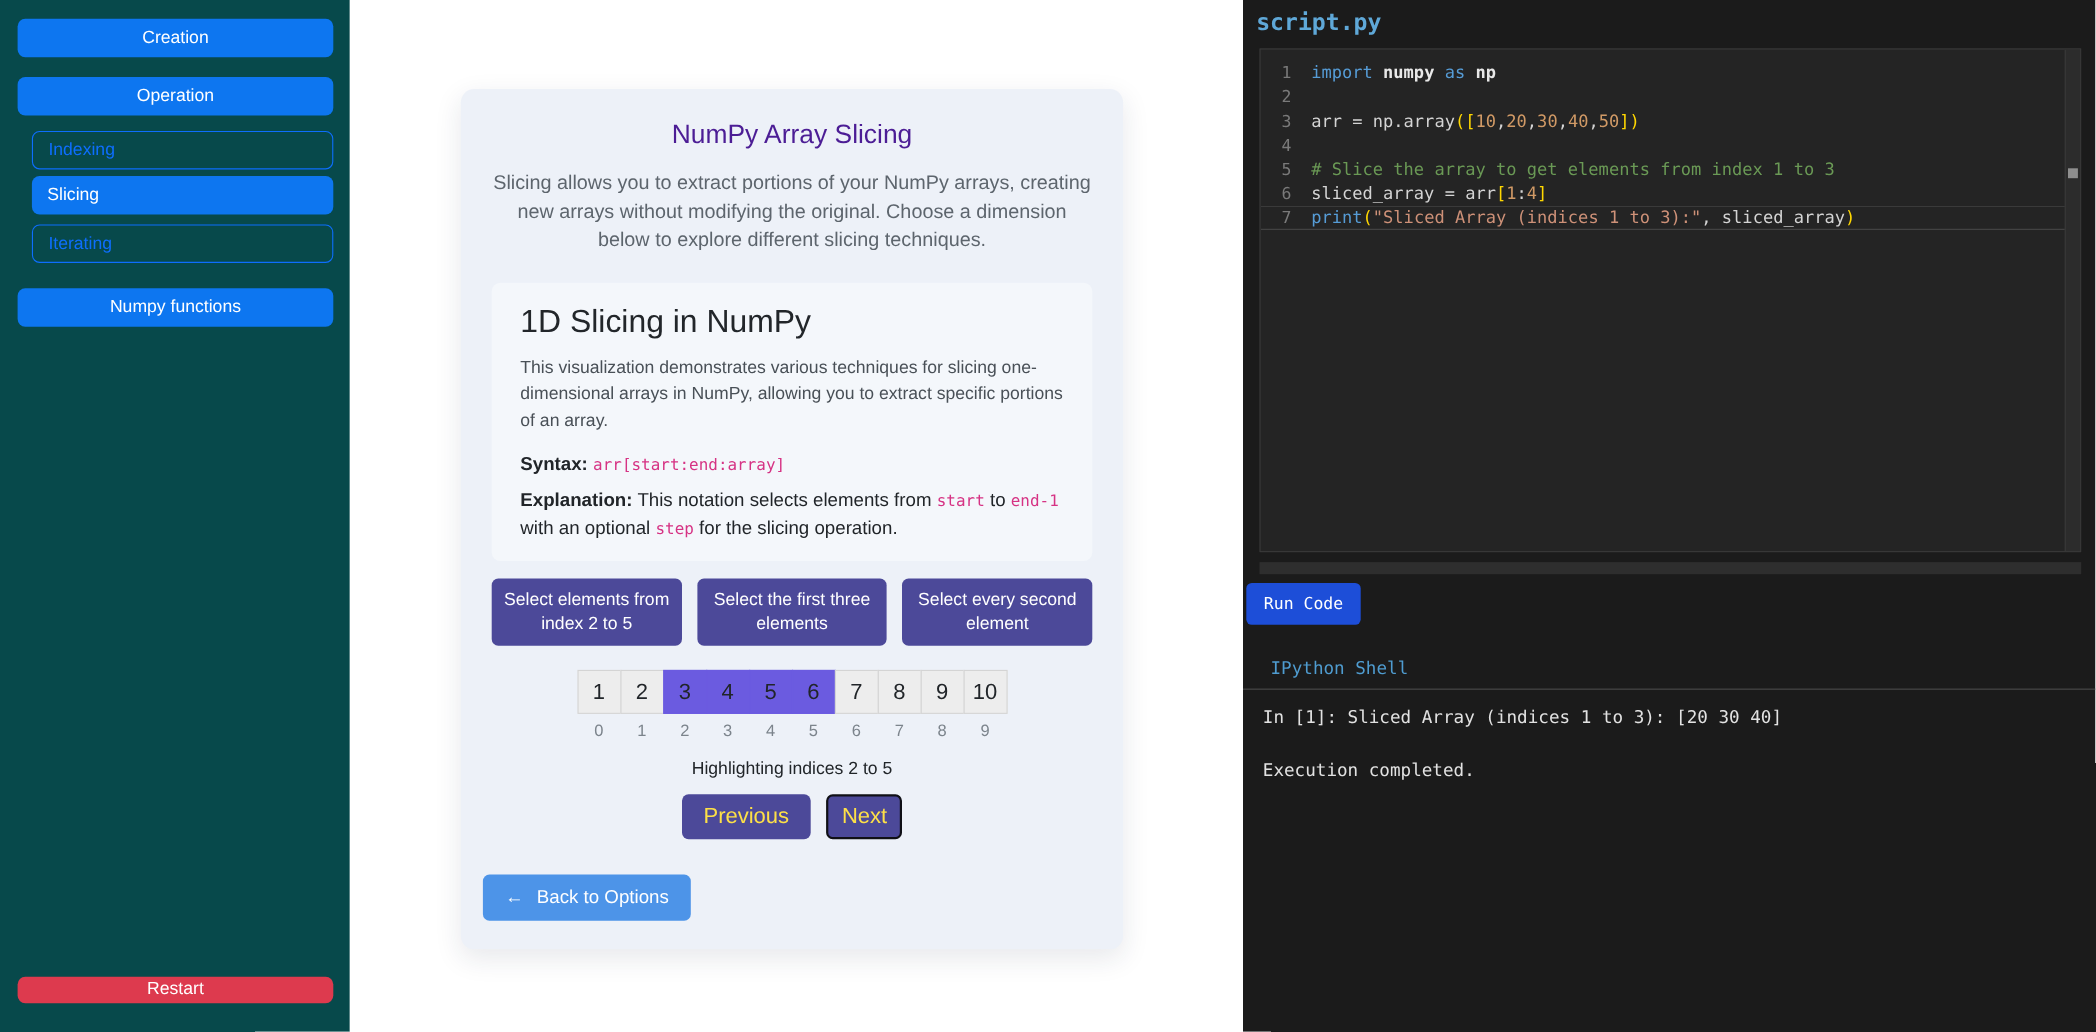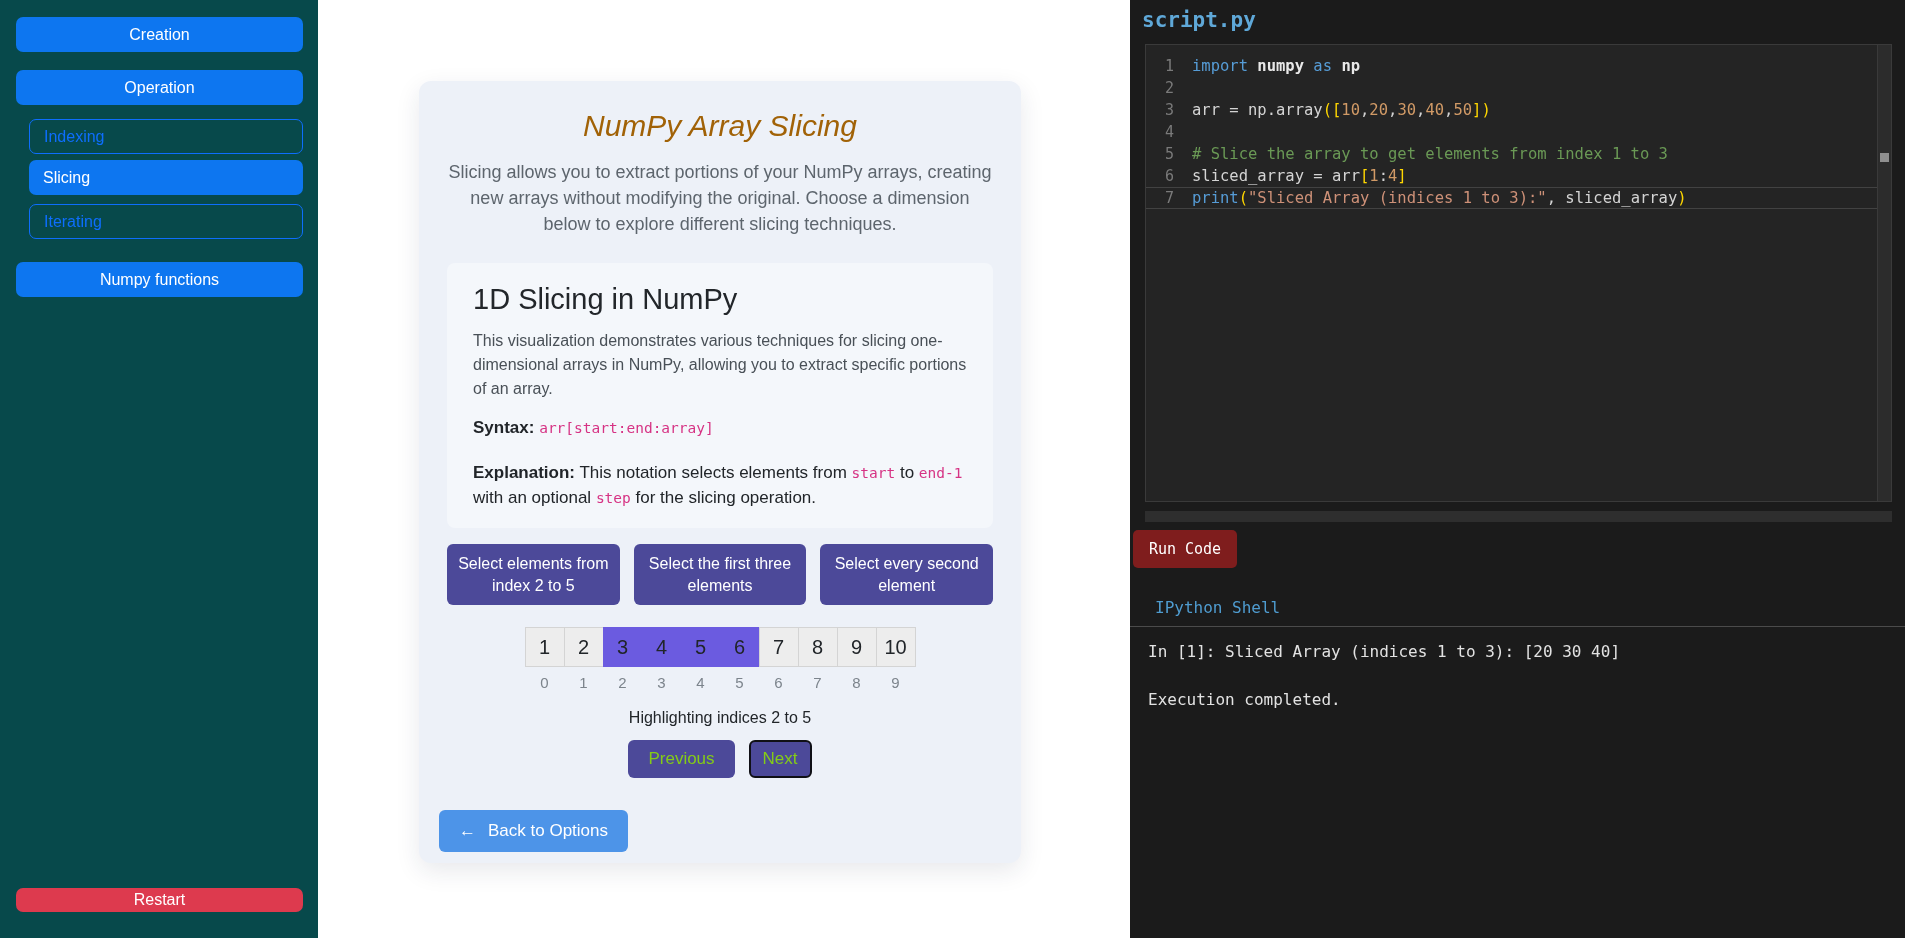--- a/index.html
+++ b/index.html
@@ -18,45 +18,45 @@
   .mt-a{margin-top:17px;} .mt-b{margin-top:18px;} .mt-c{margin-top:14px;}
   .mt-d{margin-top:6px;} .mt-e{margin-top:9px;} .mt-f{margin-top:23px;}
   .restart { position:absolute; left:16px; right:15px; bottom:26px; height:24px;
     background:#dd3a4e; color:#fff; border:none; border-radius:7px; font-size:16px; cursor:pointer; }
 
   
   .content { position:absolute; left:318px; top:0; width:812px; height:938px; background:#fff; }
   .card { position:absolute; left:101px; top:81px; width:602px; height:782px;
     background:#edf1f8; border-radius:12px; padding:0 28px;
     box-shadow:0 8px 24px rgba(30,40,70,.10); }
-  .card h1 { margin-top:28px; font-size:30px; font-weight:500; color:#a16207; text-align:center;font-style:italic; }
+  .card h1 { margin-top:28px; font-size:24px; font-weight:500; color:#4c1d95; text-align:center; }
   .intro { margin-top:16px; font-size:18px; line-height:1.45; color:#5d656d; text-align:center; }
   .panel { margin-top:26px; background:#f4f7fb; border-radius:8px; padding:20px 26px 18px; }
   .panel h2 { font-size:29px; font-weight:500; color:#22262a; }
   .desc { margin-top:13px; font-size:16px; line-height:1.5; color:#495057; }
   .syntax { margin-top:15px; font-size:17px; color:#212529; line-height:1.45; }
   .syntax strong, .explanation strong { font-weight:bold; color:#212529; }
   .codepink { font-family:"DejaVu Sans Mono", monospace; font-size:14.5px; color:#d63384; }
-  .explanation { margin-top:20px; font-size:17px; color:#212529; line-height:1.45; }
+  .explanation { margin-top:8px; font-size:17px; color:#212529; line-height:1.45; }
   .actions { margin-top:16px; display:flex; gap:14px; justify-content:center; }
   .abtn { width:181px; min-height:61px; background:#4c4999; color:#fff; border:none;
     border-radius:6px; font-size:16px; line-height:1.35; padding:8px 10px; cursor:pointer;
     font-family:"Liberation Sans", sans-serif; }
   .cells { margin-top:22px; display:flex; justify-content:center; }
   .cell { width:40px; height:40px; background:#ededed; border:1px solid #d4d4d4;
     display:flex; align-items:center; justify-content:center; font-size:20px; color:#212529; }
   .cell + .cell { margin-left:-1px; }
   .cell.hl { background:#6b5be0; border-color:#6b5be0; }
   .indices { margin-top:7px; display:flex; justify-content:center; }
   .idx { width:40px; text-align:center; font-size:15px; color:#7c848c; }
   .idx + .idx { margin-left:-1px; }
   .caption { margin-top:18px; text-align:center; font-size:16px; color:#212529; }
   .pager { margin-top:13px; display:flex; justify-content:center; gap:14px; }
-  .pbtn { background:#4c4999; color:#84cc16; border:none; border-radius:6px;
-    font-size:17px; padding:9px 20px; cursor:pointer; font-family:"Liberation Sans", sans-serif;text-align:right; }
+  .pbtn { background:#4c4999; color:#fde047; border:none; border-radius:6px;
+    font-size:20px; padding:9px 20px; cursor:pointer; font-family:"Liberation Sans", sans-serif;text-align:right; }
   .pbtn.focused { border:2.5px solid #101016; padding:6.5px 12px; }
   .back { margin-top:32px; margin-left:-8px; display:inline-flex; align-items:center; gap:12px;
     background:#4d94e8; color:#fff; border:none; border-radius:6px; font-size:17px;
     padding:11px 20px; cursor:pointer; font-family:"Liberation Sans", sans-serif; }
 
   
   .rightpanel { position:absolute; left:1130px; top:0; width:775px; height:938px; background:#1b1b1b; }
   .filename { position:absolute; left:12px; top:8px; font-family:"DejaVu Sans Mono", monospace;
     font-weight:bold; font-size:21px; color:#5fa8d8; }
   .editor { position:absolute; left:15px; top:44px; width:747px; height:458px;
@@ -65,21 +65,21 @@
   .cl { display:flex; height:22px; line-height:22px; }
   .cl.cur { box-shadow: inset 0 1px 0 #424242, inset 0 -1px 0 #424242; }
   .ln { width:46px; text-align:right; padding-right:18px; color:#7a7a7a; flex:none; font-size:15px; }
   .ct { white-space:pre; font-size:15.5px; }
   .kw{color:#569cd6;} .pl{color:#d4d4d4;} .plb{color:#e8e8e8; font-weight:bold;}
   .num{color:#d19a66;} .str{color:#ce9178;} .com{color:#6a9955;} .br{color:#ffd700;}
   .vscroll { position:absolute; right:0; top:0; bottom:0; width:14px; background:#2c2c2c;
     border-left:1px solid #3a3a3a; }
   .vthumb { position:absolute; top:108px; left:2px; right:2px; height:9px; background:#8f8f8f; }
   .hscroll { position:absolute; left:15px; top:511px; width:747px; height:11px; background:#2e2e2e; }
-  .run { position:absolute; left:3px; top:530px; width:104px; height:38px; background:#7f1d1d;
+  .run { position:absolute; left:3px; top:530px; width:104px; height:38px; background:#1d4ed8;
     color:#fff; border:none; border-radius:5px; font-family:"DejaVu Sans Mono", monospace;
     font-size:15px; cursor:pointer; }
   .shelltitle { position:absolute; left:11px; top:598px; font-family:"DejaVu Sans Mono", monospace;
     font-size:16px; color:#4f9cd0;margin-left:14px; }
   .shell-divider { position:absolute; left:0; top:626px; width:775px; height:1px; background:#4b4b4b; }
   .shell-lines { position:absolute; left:18px; top:642px; font-family:"DejaVu Sans Mono", monospace;
     font-size:16px; color:#e2e2e2; }
   .shell-lines div { height:20px; line-height:20px; margin-bottom:28px; white-space:pre; }
 </style>
 </head>

